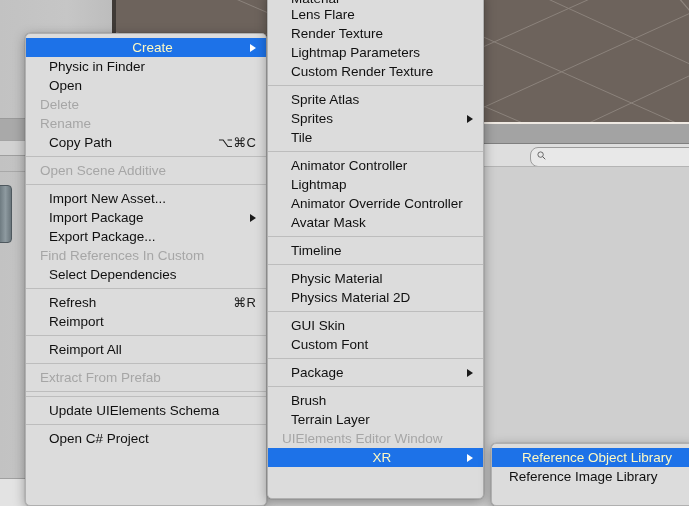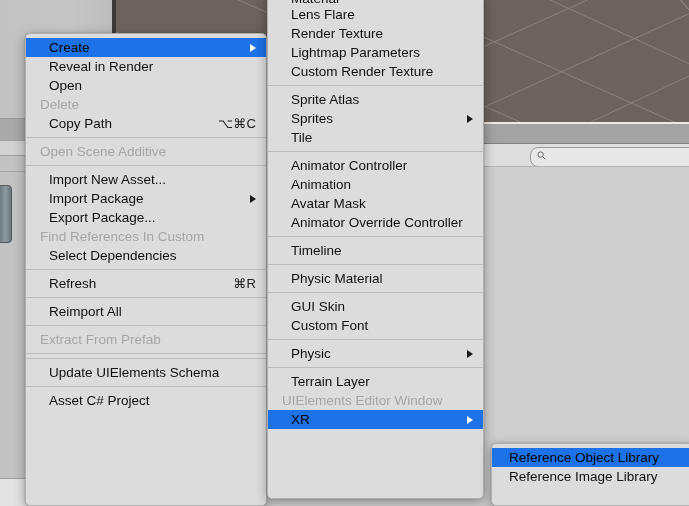--- a/index.html
+++ b/index.html
@@ -148,21 +148,22 @@
     margin-left: auto;
     padding-left: 20px;
     font-size: 13px;
     color: #202020;
     letter-spacing: 0.2px;
   }
   .mi.disabled { color: #a6a6a6; padding-left: 14px; }
 
   .mi.selected {
     background: #1d72e8;
-    color: #000000;
+    color: #fef9c3;
+    justify-content: center;
   }
 
   .arrow {
     position: absolute;
     right: 10px;
     top: 50%;
     transform: translateY(-50%);
     width: 0; height: 0;
     border-left: 6px solid #1a1a1a;
     border-top: 4.5px solid transparent;
@@ -231,27 +232,30 @@
   </svg>
   <div class="bg-layer" id="bg-search-row-line"></div>
   <div class="bg-layer" id="bg-content-area"></div>
 
   <div class="menu" id="menu-assets">
       <div class="mi selected">
         <span class="label">Create</span>
         <span class="arrow"></span>
       </div>
       <div class="mi">
-        <span class="label">Reveal in Render</span>
+        <span class="label">Physic in Finder</span>
       </div>
       <div class="mi">
         <span class="label">Open</span>
       </div>
       <div class="mi disabled">
         <span class="label">Delete</span>
+      </div>
+      <div class="mi disabled">
+        <span class="label">Rename</span>
       </div>
       <div class="mi">
         <span class="label">Copy Path</span>
         <span class="shortcut">⌥⌘C</span>
       </div>
       <div class="sep"></div>
       <div class="mi disabled">
         <span class="label">Open Scene Additive</span>
       </div>
       <div class="sep"></div>
@@ -269,36 +273,39 @@
         <span class="label">Find References In Custom</span>
       </div>
       <div class="mi">
         <span class="label">Select Dependencies</span>
       </div>
       <div class="sep"></div>
       <div class="mi">
         <span class="label">Refresh</span>
         <span class="shortcut">⌘R</span>
       </div>
+      <div class="mi">
+        <span class="label">Reimport</span>
+      </div>
       <div class="sep"></div>
       <div class="mi">
         <span class="label">Reimport All</span>
       </div>
       <div class="sep"></div>
       <div class="mi disabled">
         <span class="label">Extract From Prefab</span>
       </div>
       <div class="sep"></div>
       <div class="sep"></div>
       <div class="mi">
         <span class="label">Update UIElements Schema</span>
       </div>
       <div class="sep"></div>
       <div class="mi">
-        <span class="label">Asset C# Project</span>
+        <span class="label">Open C# Project</span>
       </div>
     </div>
 
   <div class="menu" id="menu-create">
       <div class="mi clip-top">
         <span class="label">Material</span>
       </div>
       <div class="mi">
         <span class="label">Lens Flare</span>
       </div>
@@ -320,49 +327,55 @@
         <span class="arrow"></span>
       </div>
       <div class="mi">
         <span class="label">Tile</span>
       </div>
       <div class="sep"></div>
       <div class="mi">
         <span class="label">Animator Controller</span>
       </div>
       <div class="mi">
-        <span class="label">Animation</span>
+        <span class="label">Lightmap</span>
+      </div>
+      <div class="mi">
+        <span class="label">Animator Override Controller</span>
       </div>
       <div class="mi">
         <span class="label">Avatar Mask</span>
       </div>
-      <div class="mi">
-        <span class="label">Animator Override Controller</span>
-      </div>
       <div class="sep"></div>
       <div class="mi">
         <span class="label">Timeline</span>
       </div>
       <div class="sep"></div>
       <div class="mi">
         <span class="label">Physic Material</span>
       </div>
+      <div class="mi">
+        <span class="label">Physics Material 2D</span>
+      </div>
       <div class="sep"></div>
       <div class="mi">
         <span class="label">GUI Skin</span>
       </div>
       <div class="mi">
         <span class="label">Custom Font</span>
       </div>
       <div class="sep"></div>
       <div class="mi">
-        <span class="label">Physic</span>
-        <span class="arrow"></span>
-      </div>
-      <div class="sep"></div>
+        <span class="label">Package</span>
+        <span class="arrow"></span>
+      </div>
+      <div class="sep"></div>
+      <div class="mi">
+        <span class="label">Brush</span>
+      </div>
       <div class="mi">
         <span class="label">Terrain Layer</span>
       </div>
       <div class="mi disabled">
         <span class="label">UIElements Editor Window</span>
       </div>
       <div class="mi selected">
         <span class="label">XR</span>
         <span class="arrow"></span>
       </div>

